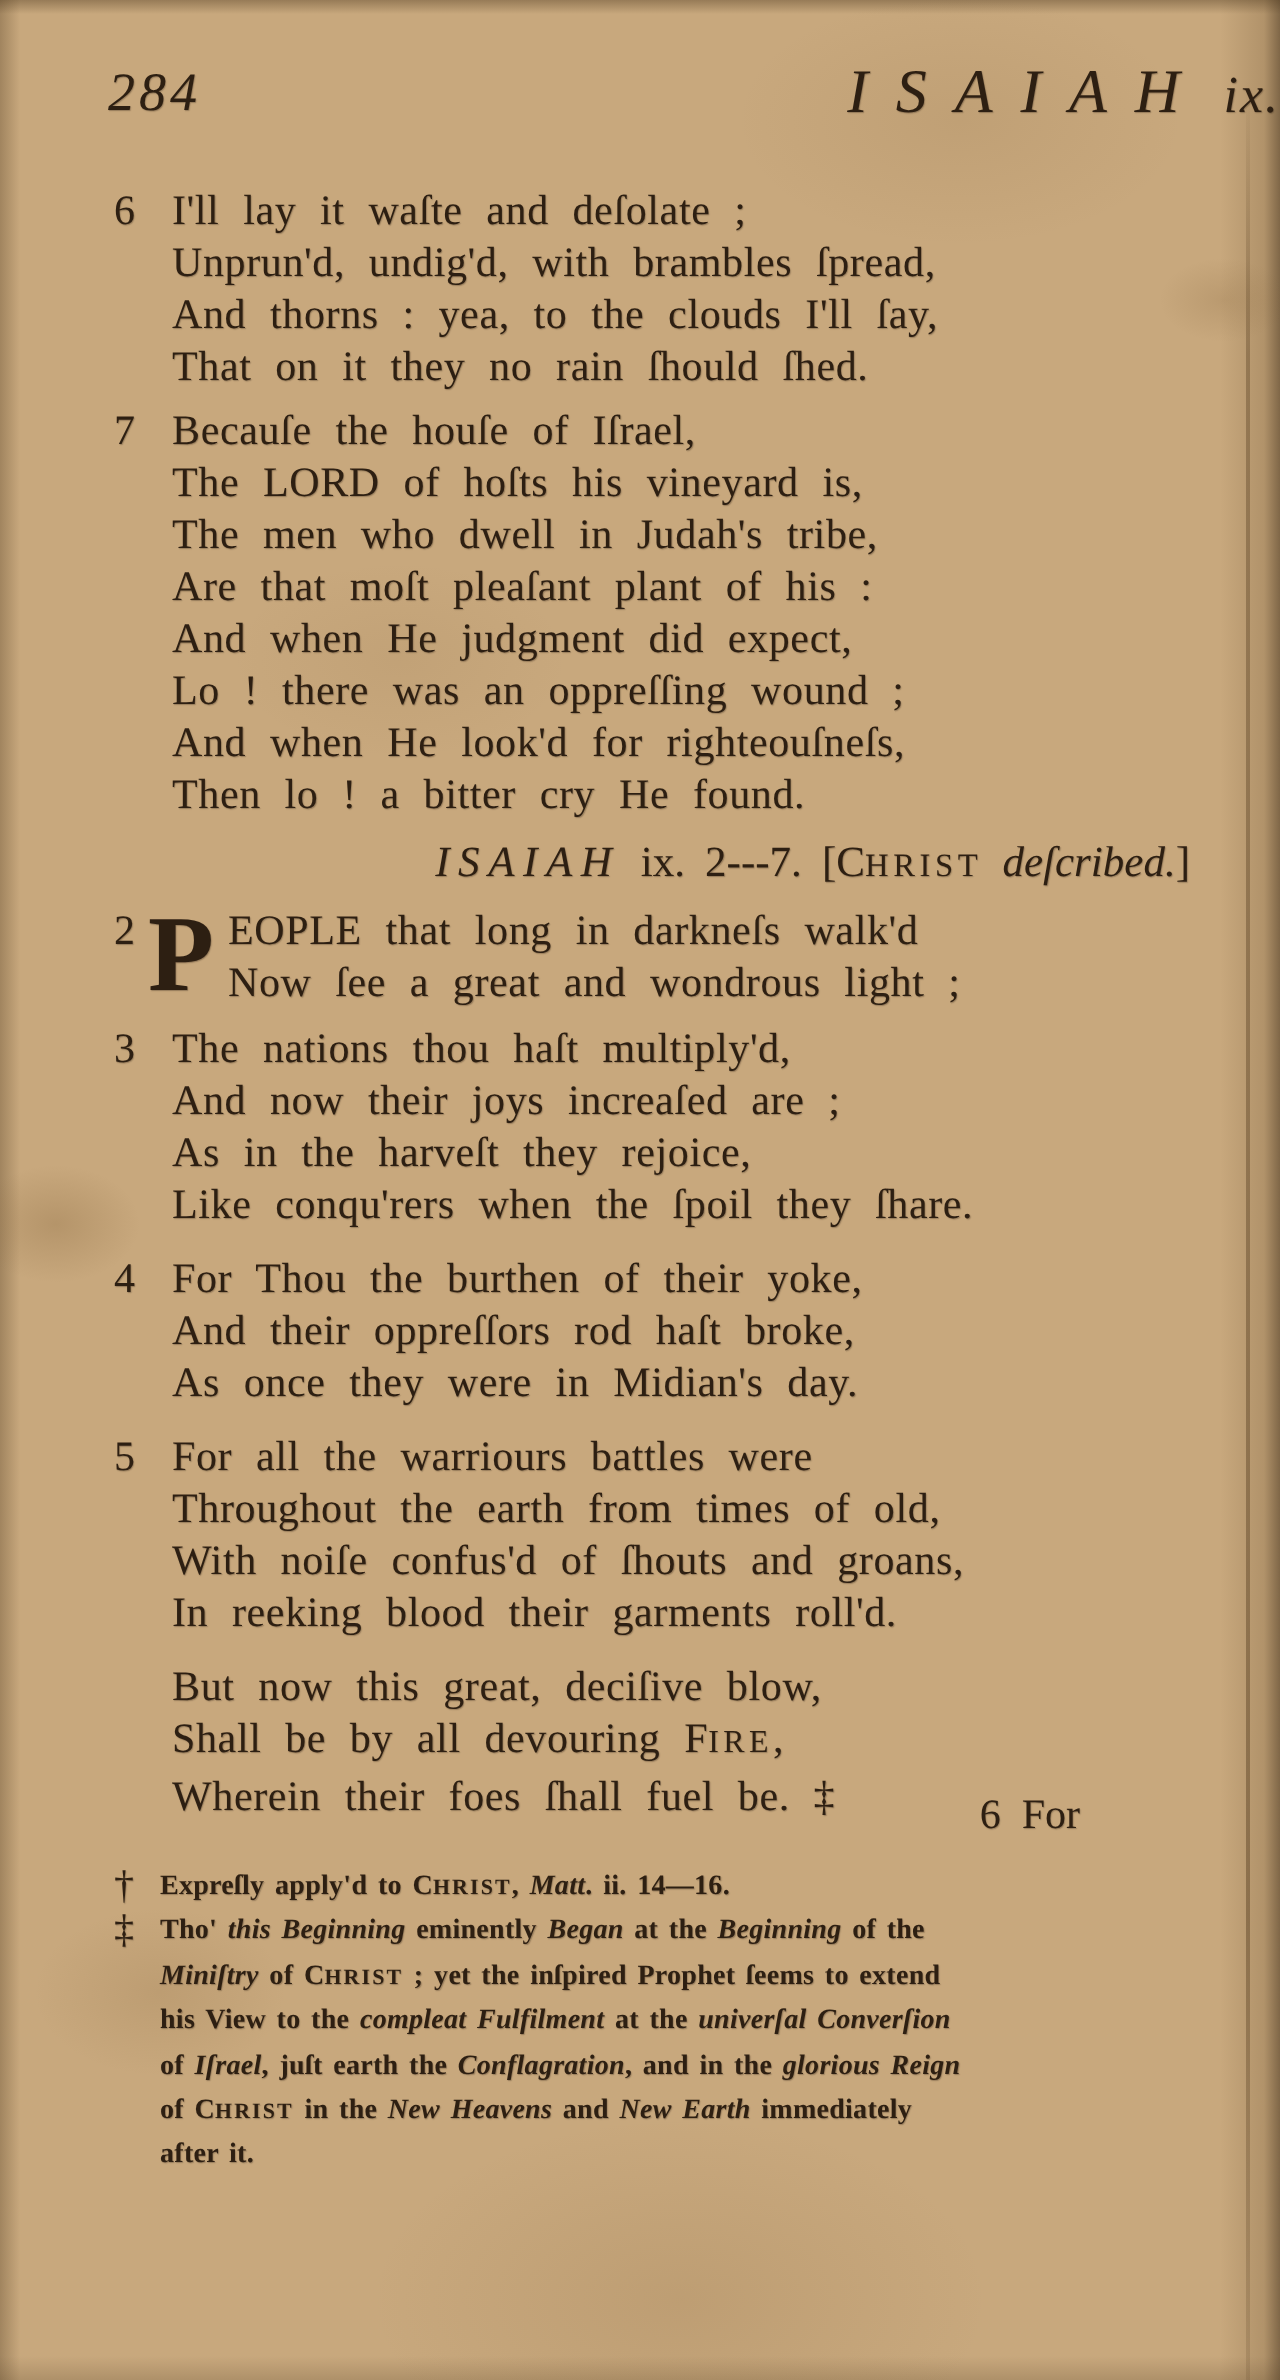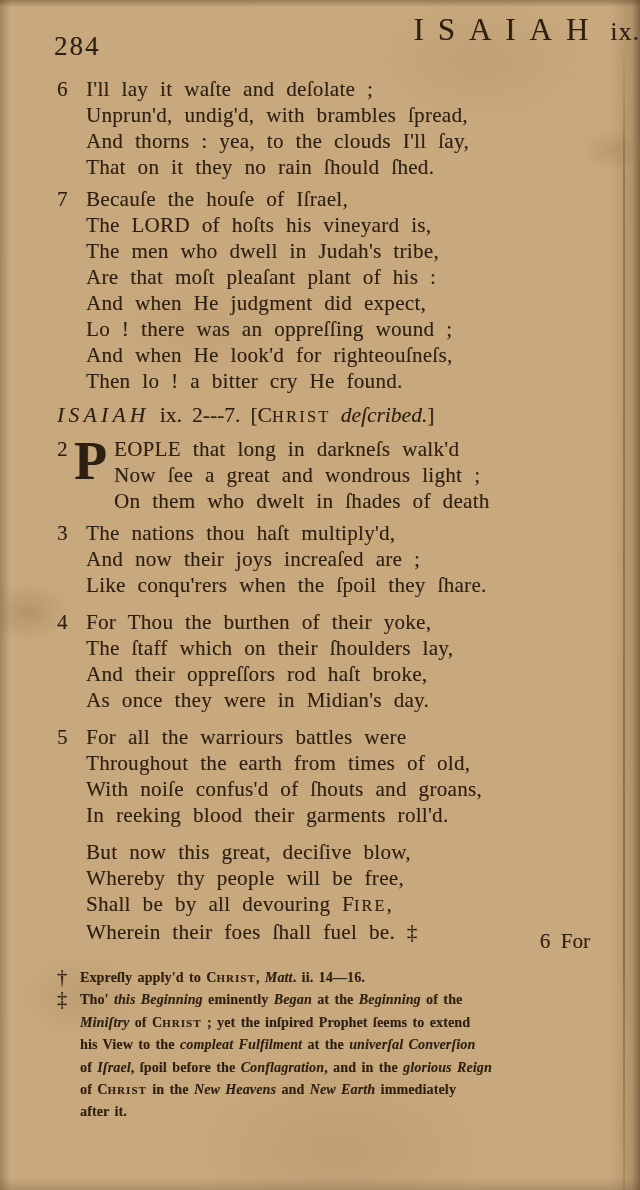--- a/index.html
+++ b/index.html
@@ -19,39 +19,39 @@
       linear-gradient(180deg, rgba(70,50,25,.38) 0px, rgba(70,50,25,0) 7px),
       linear-gradient(0deg, rgba(70,50,25,.20) 0px, rgba(70,50,25,0) 12px),
       linear-gradient(90deg, rgba(70,50,25,.30) 0px, rgba(70,50,25,0) 10px),
       linear-gradient(270deg, rgba(55,38,18,.50) 0px, rgba(95,70,38,.22) 8px, rgba(70,50,25,0) 30px),
       var(--paper);
   }
   .page::after{ 
     content:"";position:absolute;top:40px;bottom:0;right:15px;width:2px;
     background:linear-gradient(180deg, rgba(95,70,40,0), rgba(95,70,40,.42) 12%, rgba(95,70,40,.5) 80%, rgba(95,70,40,.18));
   }
-  .header{position:relative;padding-top:12px;height:40px;}
+  .header{position:relative;padding-top:28px;height:40px;font-style:italic;}
   .pagenum{position:absolute;left:54px;top:31px;font-size:27px;letter-spacing:2px;}
   .runtitle{display:block;text-align:right;font-size:31px;white-space:nowrap;}
   .rt-main{letter-spacing:.45em;}
   .rt-ch{font-size:26px;margin-left:8px;letter-spacing:1px;}
   .block{padding-left:57px;}
   #block1{margin-top:24px;}
   #block2{margin-top:4px;}
   .verse{display:flex;margin-bottom:6px;}
   .verse.gap{margin-top:11px;}
   .vnum{flex:0 0 29px;width:29px;font-size:21px;line-height:26px;}
   .vlines{flex:1;min-width:0;}
   .vline{font-size:21px;line-height:26px;word-spacing:.30em;letter-spacing:.015em;white-space:nowrap;}
   .dropcap{float:left;font-size:54px;line-height:44px;height:50px;padding:3px 7px 0 0;margin-left:-12px;font-weight:bold;}
-  .sect{margin:8px 45px 6px 57px;text-align:left;font-size:21.5px;line-height:26px;white-space:nowrap;word-spacing:.22em;}
+  .sect{margin:8px 45px 6px 57px;text-align:right;font-size:21.5px;line-height:26px;white-space:nowrap;word-spacing:.22em;}
   .st-i{font-style:italic;}
   .st-sc{font-size:.76em;letter-spacing:.14em;}
   .st-ls{letter-spacing:.20em;}
-  .catchword{text-align:right;padding-right:50px;font-size:21px;line-height:26px;margin-top:-23px;word-spacing:.25em;}
+  .catchword{text-align:right;padding-right:100px;font-size:21px;line-height:26px;margin-top:-23px;word-spacing:.25em;}
   .footnotes{padding-left:57px;margin-top:13px;}
   .footnote{position:relative;padding-left:23px;}
   .fsym{position:absolute;left:0;top:-1px;font-size:20px;}
   .fline{font-size:14px;line-height:22.4px;word-spacing:.12em;letter-spacing:.01em;white-space:nowrap;font-weight:bold;}
   .footnote .st-sc{font-size:.78em;letter-spacing:.1em;}
 </style>
 </head>
 <body>
 
 <div class="page">
@@ -89,70 +89,68 @@
 
   <div class="sect" id="sect-head"><span class="st-i st-ls">ISAIAH</span><span> ix. 2---7.  [C</span><span class="st-sc">HRIST</span><span> </span><span class="st-i">deſcribed.</span><span>]</span></div>
 
   <div class="block" id="block2">
       <div class="verse">
         <span class="vnum">2</span>
         <div class="vlines">
           <span class="dropcap">P</span>
           <div class="vline">EOPLE that long in darkneſs walk'd</div>
           <div class="vline">Now ſee a great and wondrous light ;</div>
-          <div class="vline">On them who dwelt in ſhades of death</div>
         </div>
       </div>
       <div class="verse">
         <span class="vnum">3</span>
         <div class="vlines">
           <div class="vline">The nations thou haſt multiply'd,</div>
           <div class="vline">And now their joys increaſed are ;</div>
+          <div class="vline">As in the harveſt they rejoice,</div>
           <div class="vline">Like conqu'rers when the ſpoil they ſhare.</div>
         </div>
       </div>
       <div class="verse gap">
         <span class="vnum">4</span>
         <div class="vlines">
           <div class="vline">For Thou the burthen of their yoke,</div>
-          <div class="vline">The ſtaff which on their ſhoulders lay,</div>
           <div class="vline">And their oppreſſors rod haſt broke,</div>
           <div class="vline">As once they were in Midian's day.</div>
         </div>
       </div>
       <div class="verse gap">
         <span class="vnum">5</span>
         <div class="vlines">
           <div class="vline">For all the warriours battles were</div>
           <div class="vline">Throughout the earth from times of old,</div>
           <div class="vline">With noiſe confus'd of ſhouts and groans,</div>
           <div class="vline">In reeking blood their garments roll'd.</div>
         </div>
       </div>
       <div class="verse gap">
         <span class="vnum"></span>
         <div class="vlines">
           <div class="vline">But now this great, deciſive blow,</div>
-          <div class="vline">Whereby thy people will be free,</div>
           <div class="vline"><span>Shall be by all devouring F</span><span class="st-sc">IRE</span><span>,</span></div>
           <div class="vline">Wherein their foes ſhall fuel be. ‡</div>
         </div>
       </div>
     </div>
 
   <div class="catchword">6 For</div>
 
   <div class="footnotes" id="footnotes">
       <div class="footnote">
         <span class="fsym">†</span>
         <div class="fline"><span>Expreſly apply'd to C</span><span class="st-sc">HRIST</span><span>, </span><span class="st-i">Matt</span><span>. ii. 14—16.</span></div>
       </div>
       <div class="footnote">
         <span class="fsym">‡</span>
         <div class="fline"><span>Tho' </span><span class="st-i">this Beginning</span><span> eminently </span><span class="st-i">Began</span><span> at the </span><span class="st-i">Beginning</span><span> of the</span></div>
         <div class="fline"><span class="st-i">Miniſtry</span><span> of C</span><span class="st-sc">HRIST</span><span> ; yet the inſpired Prophet ſeems to extend</span></div>
         <div class="fline"><span>his View to the </span><span class="st-i">compleat Fulfilment</span><span> at the </span><span class="st-i">univerſal Converſion</span></div>
-        <div class="fline"><span>of </span><span class="st-i">Iſrael</span><span>, ſpoil before the </span><span class="st-i">Conflagration</span><span>, and in the </span><span class="st-i">glorious Reign</span></div>
+        <div class="fline"><span>of </span><span class="st-i">Iſrael</span><span>, juſt earth the </span><span class="st-i">Conflagration</span><span>, and in the </span><span class="st-i">glorious Reign</span></div>
         <div class="fline"><span>of C</span><span class="st-sc">HRIST</span><span> in the </span><span class="st-i">New Heavens</span><span> and </span><span class="st-i">New Earth</span><span> immediately</span></div>
         <div class="fline"><span>after it.</span></div>
       </div>
     </div>
 </div>
 
 </body></html>

